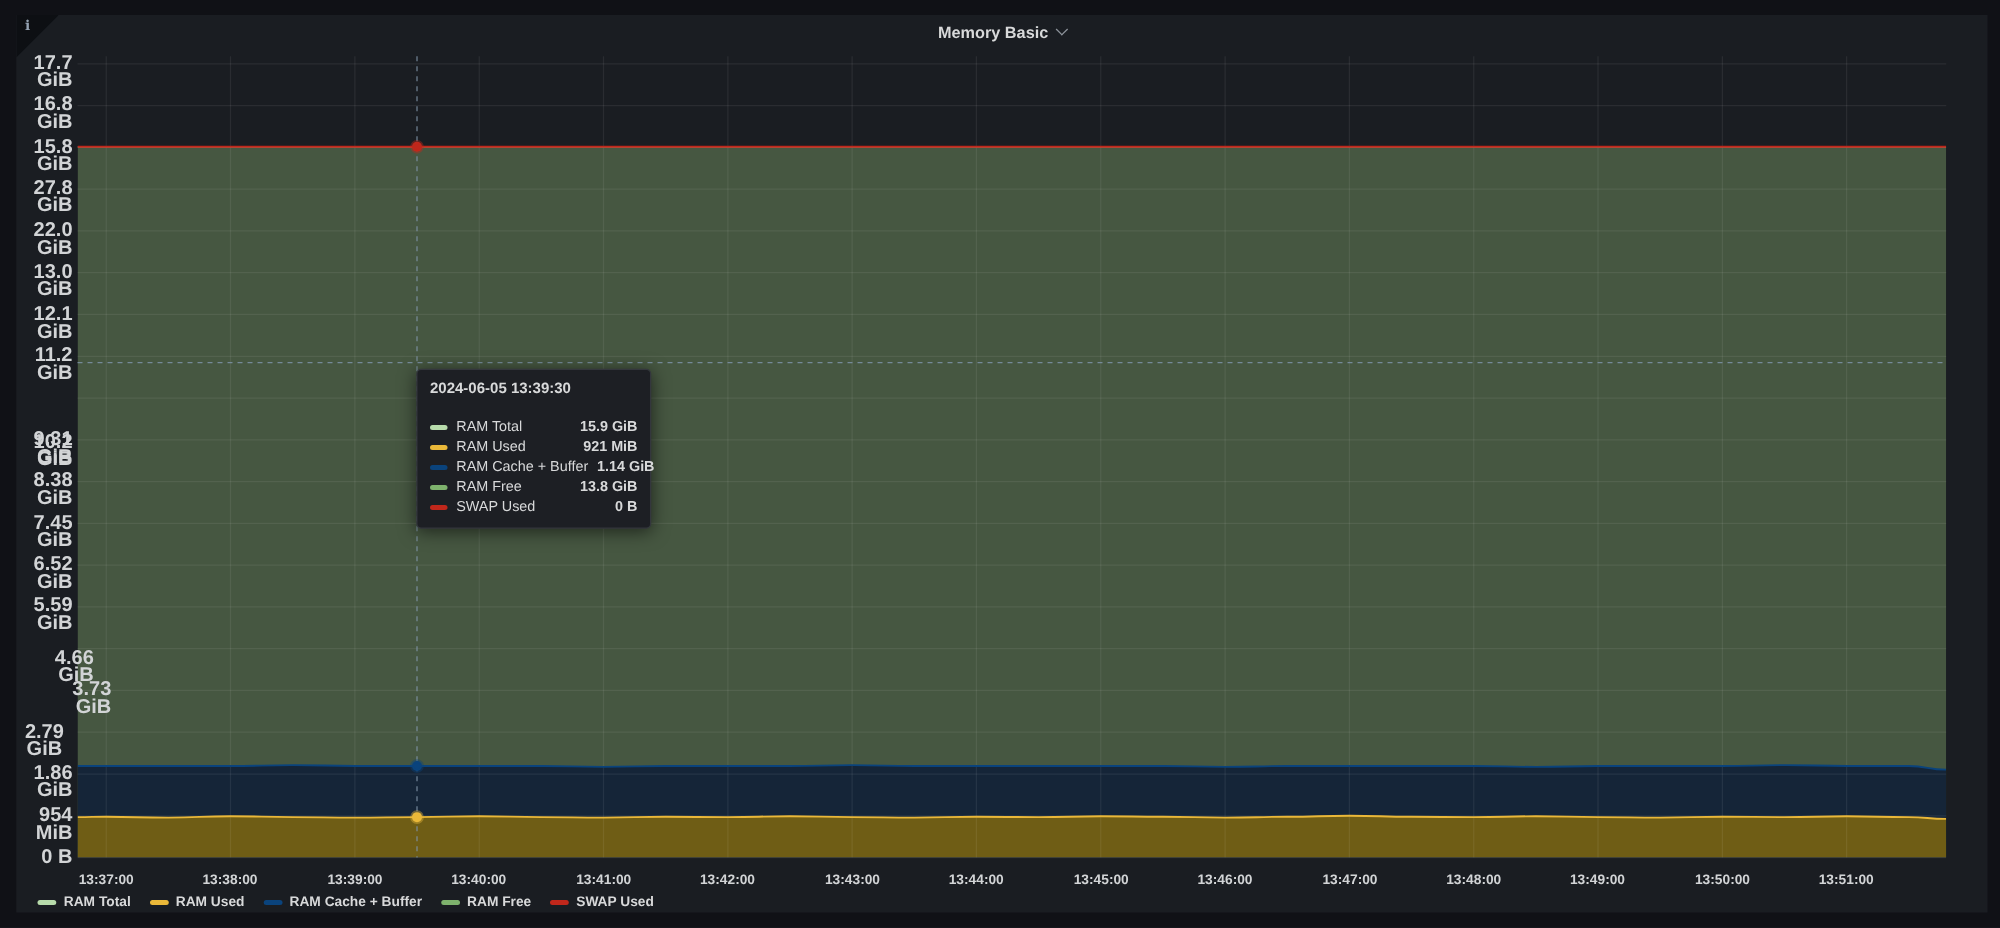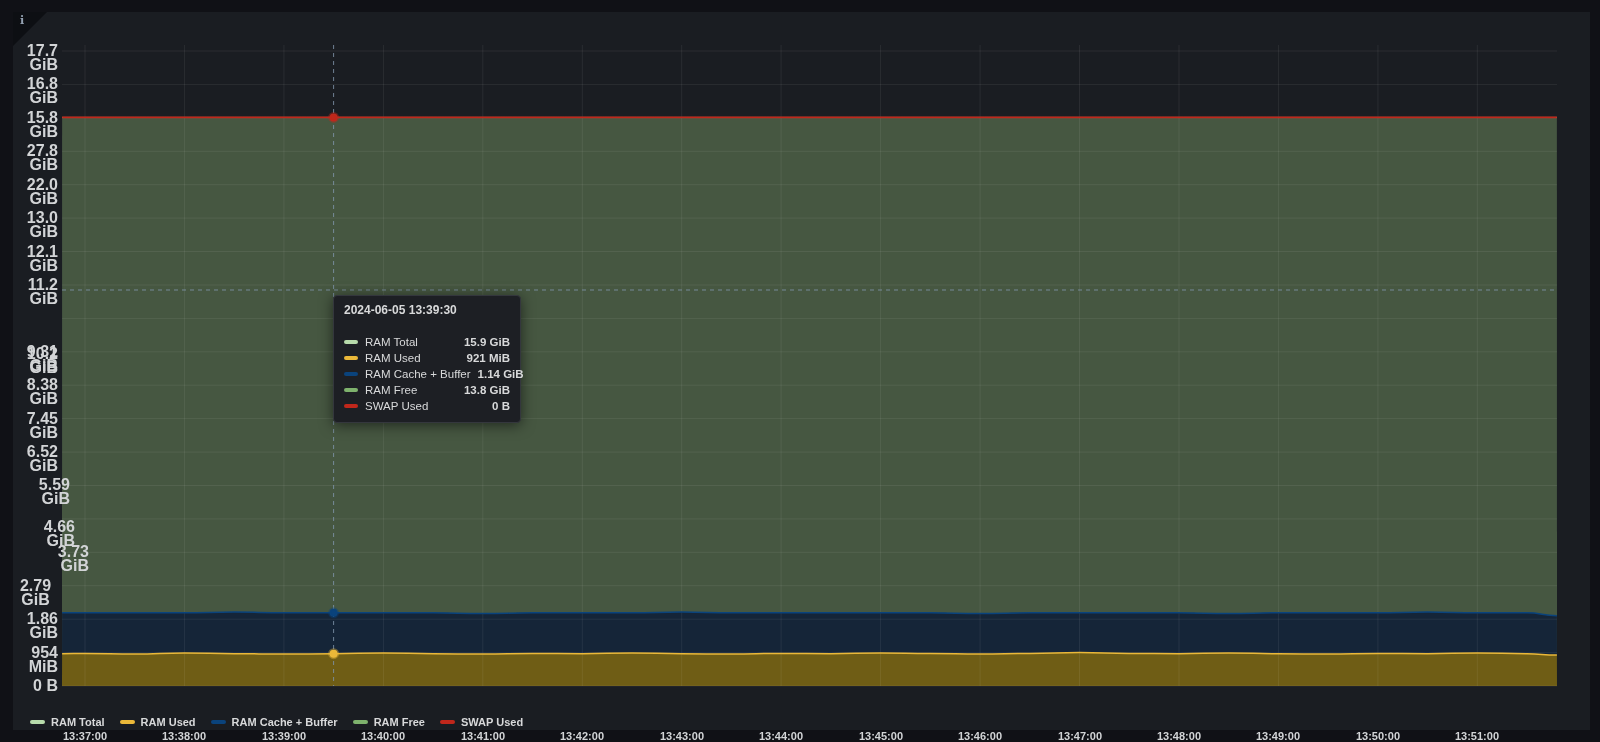--- a/index.html
+++ b/index.html
@@ -35,21 +35,21 @@
     border-right:1.5px solid #8e949c;border-bottom:1.5px solid #8e949c;
     transform:rotate(45deg);
   }
   .chart-area{position:absolute;inset:0;}
   #chart-svg{position:absolute;left:0;top:0;}
   .y-label{
     position:absolute;left:0;width:45px;text-align:right;
     font-size:16px;font-weight:600;color:#d2d4d6;height:14px;line-height:14px;
   }
   .x-label{
-    position:absolute;top:718px;width:90px;text-align:center;
+    position:absolute;top:686px;width:90px;text-align:center;
     font-size:11px;font-weight:600;color:#d2d4d6;
   }
   #legend{
     position:absolute;left:17px;top:702px;height:15px;
     display:flex;align-items:center;gap:15px;z-index:5;
   }
   .legend-item{display:flex;align-items:center;gap:6px;cursor:pointer;}
   .legend-swatch{width:15px;height:4px;border-radius:2px;}
   .legend-label{font-size:11px;font-weight:600;color:#d8d9da;white-space:nowrap;}
   .tooltip{
@@ -68,20 +68,24 @@
 </head>
 <body>
 
 <div class="page">
   <section class="panel">
 
     <div class="info-corner">
       <span class="info-i">i</span>
     </div>
 
+    <header class="panel-header">
+      <span class="panel-title">Memory Basic</span>
+      <span class="chevron-icon"></span>
+    </header>
 
     <div class="chart-area">
       <svg id="chart-svg" width="1577" height="718" viewBox="0 0 1577 718">
           <defs>
             <clipPath id="plot">
               <rect x="49" y="33" width="1495" height="641"></rect>
             </clipPath>
           </defs>
           <g clip-path="url(#plot)">
             <path d="M49.1 105.4 C60.6 105.4 60.6 105.4 72.0 105.4 C96.9 105.4 96.9 105.4 121.7 105.4 C146.6 105.4 146.6 105.4 171.4 105.4 C196.3 105.4 196.3 105.4 221.2 105.4 C246.0 105.4 246.0 105.4 270.9 105.4 C295.8 105.4 295.8 105.4 320.6 105.4 C345.5 105.4 345.5 105.4 370.4 105.4 C395.2 105.4 395.2 105.4 420.1 105.4 C444.9 105.4 444.9 105.4 469.8 105.4 C494.7 105.4 494.7 105.4 519.5 105.4 C544.4 105.4 544.4 105.4 569.3 105.4 C594.1 105.4 594.1 105.4 619.0 105.4 C643.8 105.4 643.8 105.4 668.7 105.4 C693.6 105.4 693.6 105.4 718.4 105.4 C743.3 105.4 743.3 105.4 768.1 105.4 C793.0 105.4 793.0 105.4 817.9 105.4 C842.7 105.4 842.7 105.4 867.6 105.4 C892.5 105.4 892.5 105.4 917.3 105.4 C942.2 105.4 942.2 105.4 967.1 105.4 C991.9 105.4 991.9 105.4 1016.8 105.4 C1041.6 105.4 1041.6 105.4 1066.5 105.4 C1091.4 105.4 1091.4 105.4 1116.2 105.4 C1141.1 105.4 1141.1 105.4 1166.0 105.4 C1190.8 105.4 1190.8 105.4 1215.7 105.4 C1240.5 105.4 1240.5 105.4 1265.4 105.4 C1290.3 105.4 1290.3 105.4 1315.1 105.4 C1340.0 105.4 1340.0 105.4 1364.9 105.4 C1389.7 105.4 1389.7 105.4 1414.6 105.4 C1439.4 105.4 1439.4 105.4 1464.3 105.4 C1489.2 105.4 1489.2 105.4 1514.0 105.4 C1528.9 105.4 1528.9 105.4 1543.9 105.4 L1544 674 L49 674 Z" fill="#465741"></path>
@@ -140,21 +144,21 @@
           <circle cx="320.6" cy="105.4" r="4" fill="#c0271b" stroke="#c0271b" stroke-opacity="0.4" stroke-width="3"></circle>
         </svg>
 
       <div id="y-axis">
           <div class="y-label" style="top: 667px;">0 B</div>
           <div class="y-label" style="top: 634px;">954 MiB</div>
           <div class="y-label" style="top: 600px;">1.86 GiB</div>
           <div class="y-label" style="top: 567px; text-align: center;">2.79 GiB</div>
           <div class="y-label" style="top: 533px; margin-left: 31px;">3.73 GiB</div>
           <div class="y-label" style="top: 508px; margin-left: 17px;">4.66 GiB</div>
-          <div class="y-label" style="top: 466px; margin-left: 12px;">5.59 GiB</div>
+          <div class="y-label" style="top: 466px;">5.59 GiB</div>
           <div class="y-label" style="top: 433px;">6.52 GiB</div>
           <div class="y-label" style="top: 400px;">7.45 GiB</div>
           <div class="y-label" style="top: 366px;">8.38 GiB</div>
           <div class="y-label" style="top: 333px;">9.31 GiB</div>
           <div class="y-label" style="top: 299px; margin-top: 36px;">10.2 GiB</div>
           <div class="y-label" style="top: 266px;">11.2 GiB</div>
           <div class="y-label" style="top: 233px;">12.1 GiB</div>
           <div class="y-label" style="top: 199px;">13.0 GiB</div>
           <div class="y-label" style="top: 166px;">22.0 GiB</div>
           <div class="y-label" style="top: 132px;">27.8 GiB</div>

